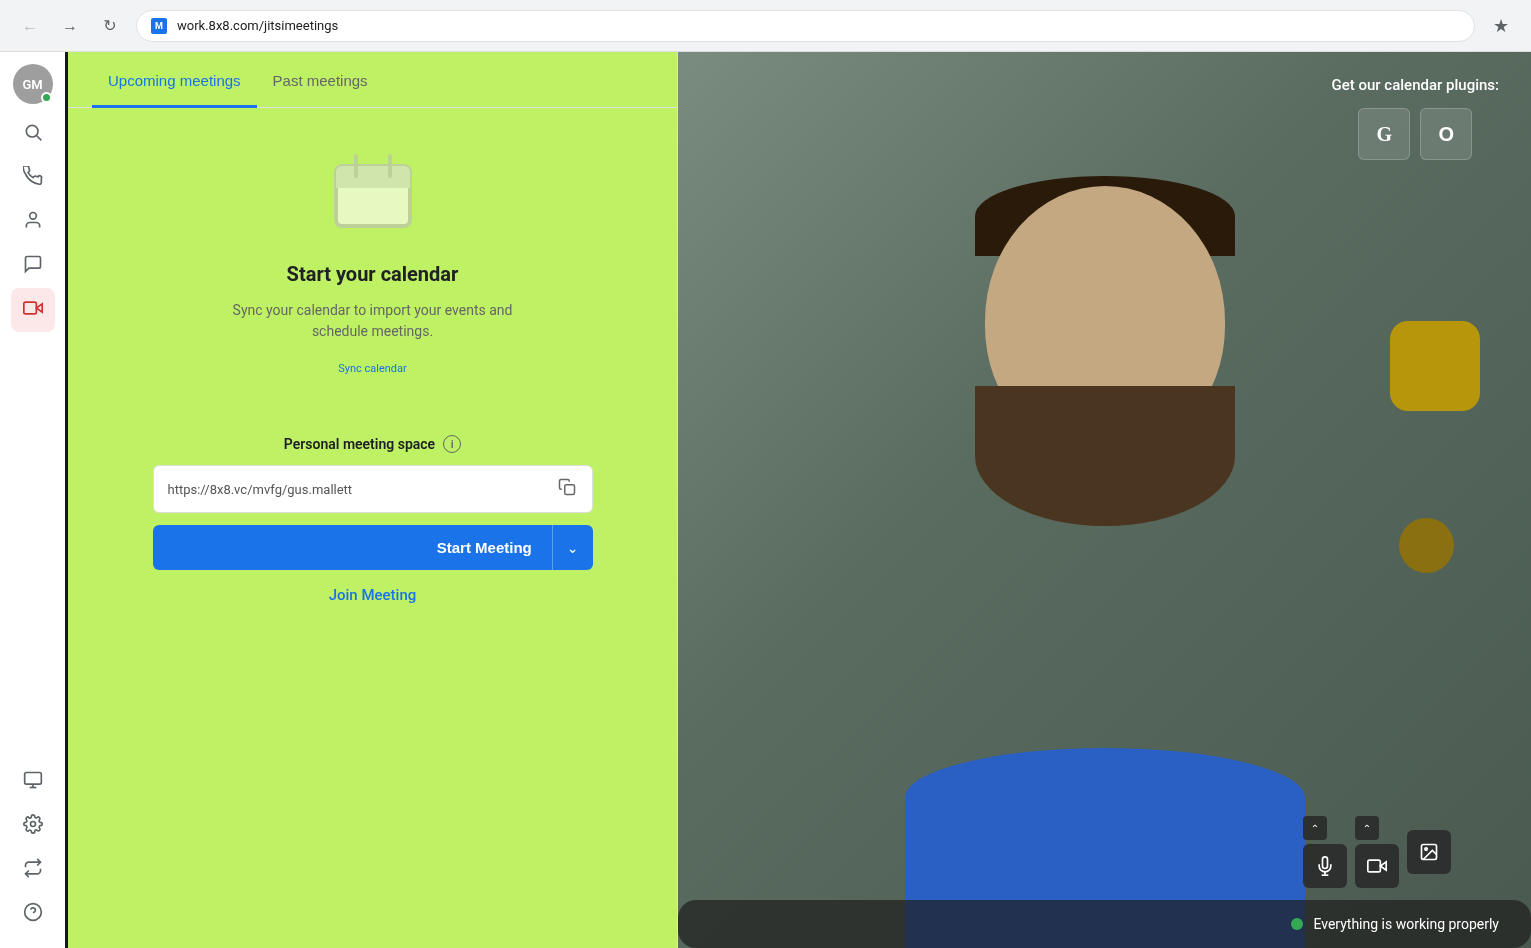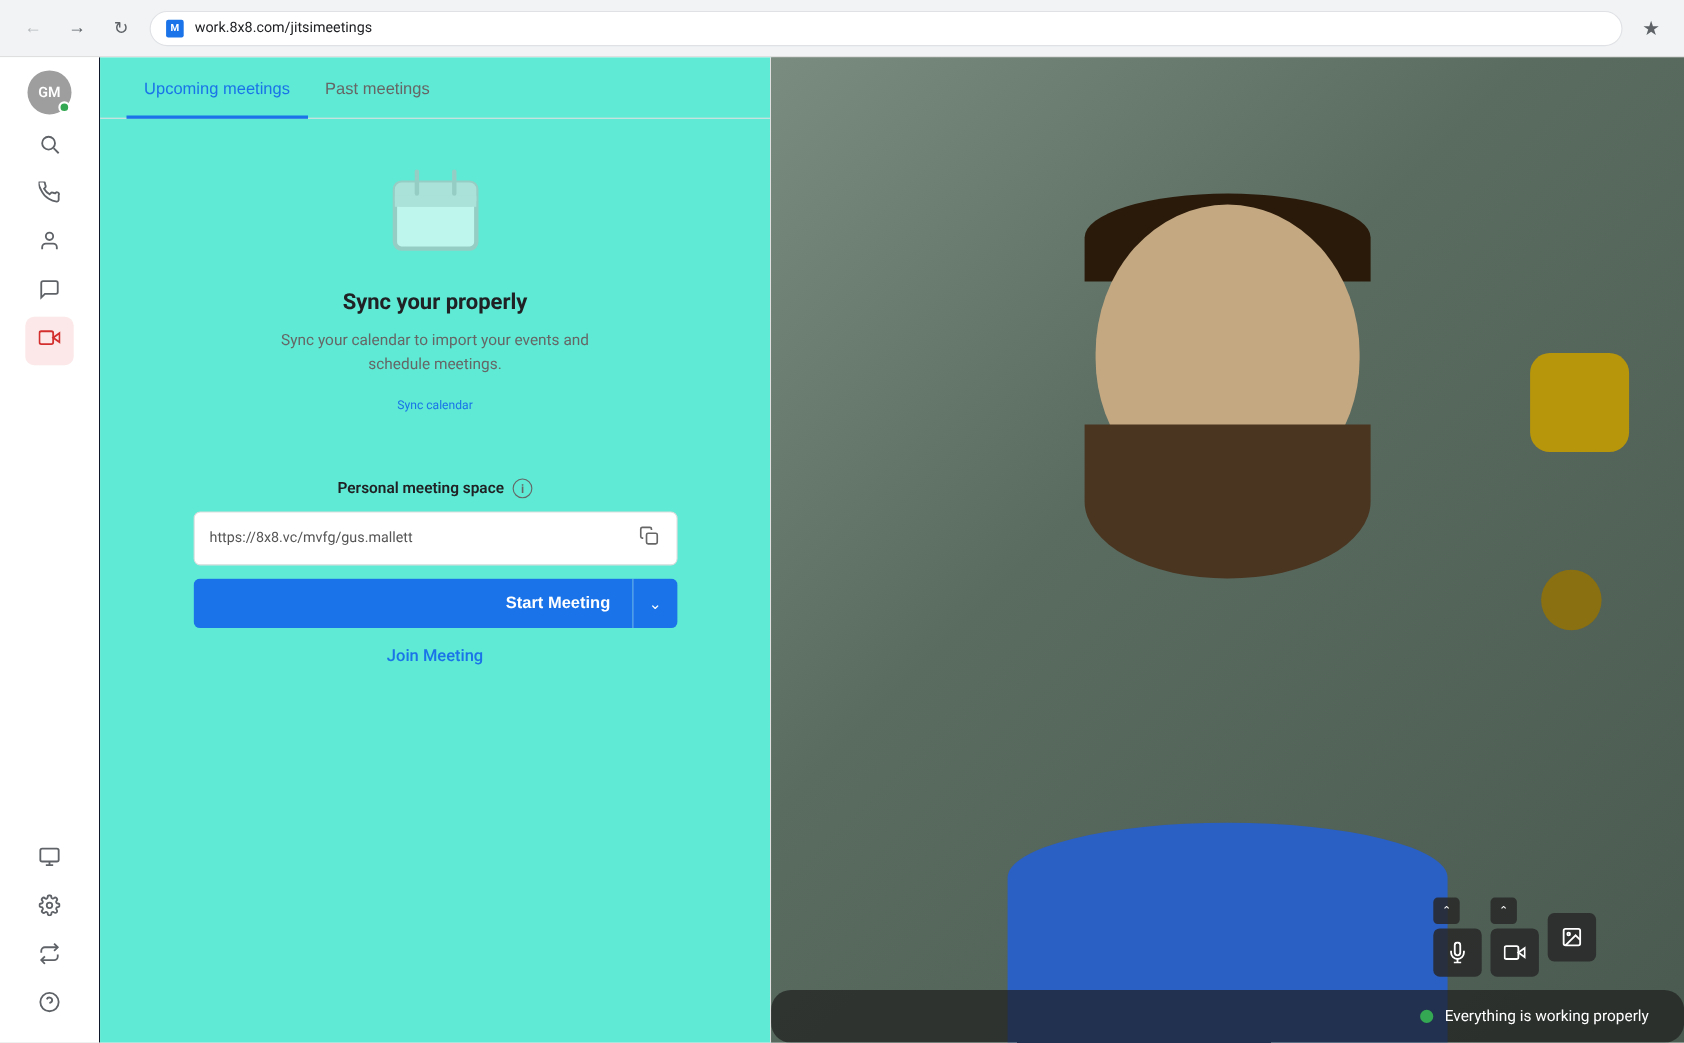--- a/index.html
+++ b/index.html
@@ -59,23 +59,23 @@
 
     
     .app-container {
       display: flex;
       flex: 1;
       overflow: hidden;
     }
 
     
     .sidebar {
-      width: 91px;
+      width: 68px;
       background: #fff;
-      border-right: 1px solid #0f172a;
+      border-right: 3px solid #0f172a;
       display: flex;
       flex-direction: column;
       align-items: center;
       padding: 12px 0;
       gap: 0;
       flex-shrink: 0;
     }
     .sidebar-avatar {
       width: 40px; height: 40px;
       border-radius: 50%;
@@ -109,21 +109,21 @@
     }
     .sidebar-icon-btn.active {
       background: #fce8e8;
       color: #d32f2f;
     }
     .sidebar-spacer { flex: 1; }
 
     
     .main-panel {
       width: 610px;
-      background: #5eead4;
+      background: #bef264;
       display: flex;
       flex-direction: column;
       flex-shrink: 0;
       border-right: 1px solid #e0e0e0;
     }
 
     
     .tabs {
       display: flex;
       padding: 0 24px;
@@ -531,21 +531,21 @@
       <div class="calendar-icon-wrapper">
         <svg class="calendar-svg" viewBox="0 0 90 90" fill="none" xmlns="http://www.w3.org/2000/svg">
           <rect x="8" y="18" width="74" height="60" rx="6" stroke="#bbb" stroke-width="4" fill="white"></rect>
           <rect x="8" y="18" width="74" height="22" rx="6" fill="#ddd"></rect>
           <rect x="8" y="30" width="74" height="10" fill="#ddd"></rect>
           <line x1="28" y1="8" x2="28" y2="28" stroke="#bbb" stroke-width="4" stroke-linecap="round"></line>
           <line x1="62" y1="8" x2="62" y2="28" stroke="#bbb" stroke-width="4" stroke-linecap="round"></line>
         </svg>
       </div>
 
-      <div class="sync-title">Sync your properly</div>
+      <div class="sync-title">Start your calendar</div>
       <div class="sync-desc">Sync your calendar to import your events and schedule meetings.</div>
       <a class="sync-link">Sync calendar</a>
 
       <div class="personal-space">
         <div class="personal-space-header">
           <span>Personal meeting space</span>
           <div class="info-icon">i</div>
         </div>
 
         <div class="url-field">
@@ -575,20 +575,31 @@
       <div class="person-head">
         <div class="hair"></div>
         <div class="head-oval"></div>
         <div class="beard"></div>
       </div>
 
       <div class="deco-circle-1"></div>
       <div class="deco-circle-2"></div>
     </div>
 
+    <div class="calendar-plugins">
+      <div class="plugins-label">Get our calendar plugins:</div>
+      <div class="plugins-row">
+        <button class="plugin-btn plugin-google">
+          <span style="font-family: serif; font-style: normal; font-weight: 700;">G</span>
+        </button>
+        <button class="plugin-btn plugin-office">
+          <span style="font-weight: 700;">O</span>
+        </button>
+      </div>
+    </div>
 
     <div class="video-controls">
       <div style="display:flex;flex-direction:column;align-items:center;gap:4px;">
         <button class="ctrl-expand">⌃</button>
         <button class="ctrl-btn">
           <svg width="20" height="20" viewBox="0 0 24 24" fill="none" stroke="white" stroke-width="2">
               <path d="M12 1a3 3 0 00-3 3v8a3 3 0 006 0V4a3 3 0 00-3-3z"></path>
               <path d="M19 10v2a7 7 0 01-14 0v-2"></path>
               <line x1="12" y1="19" x2="12" y2="23"></line>
               <line x1="8" y1="23" x2="16" y2="23"></line>

